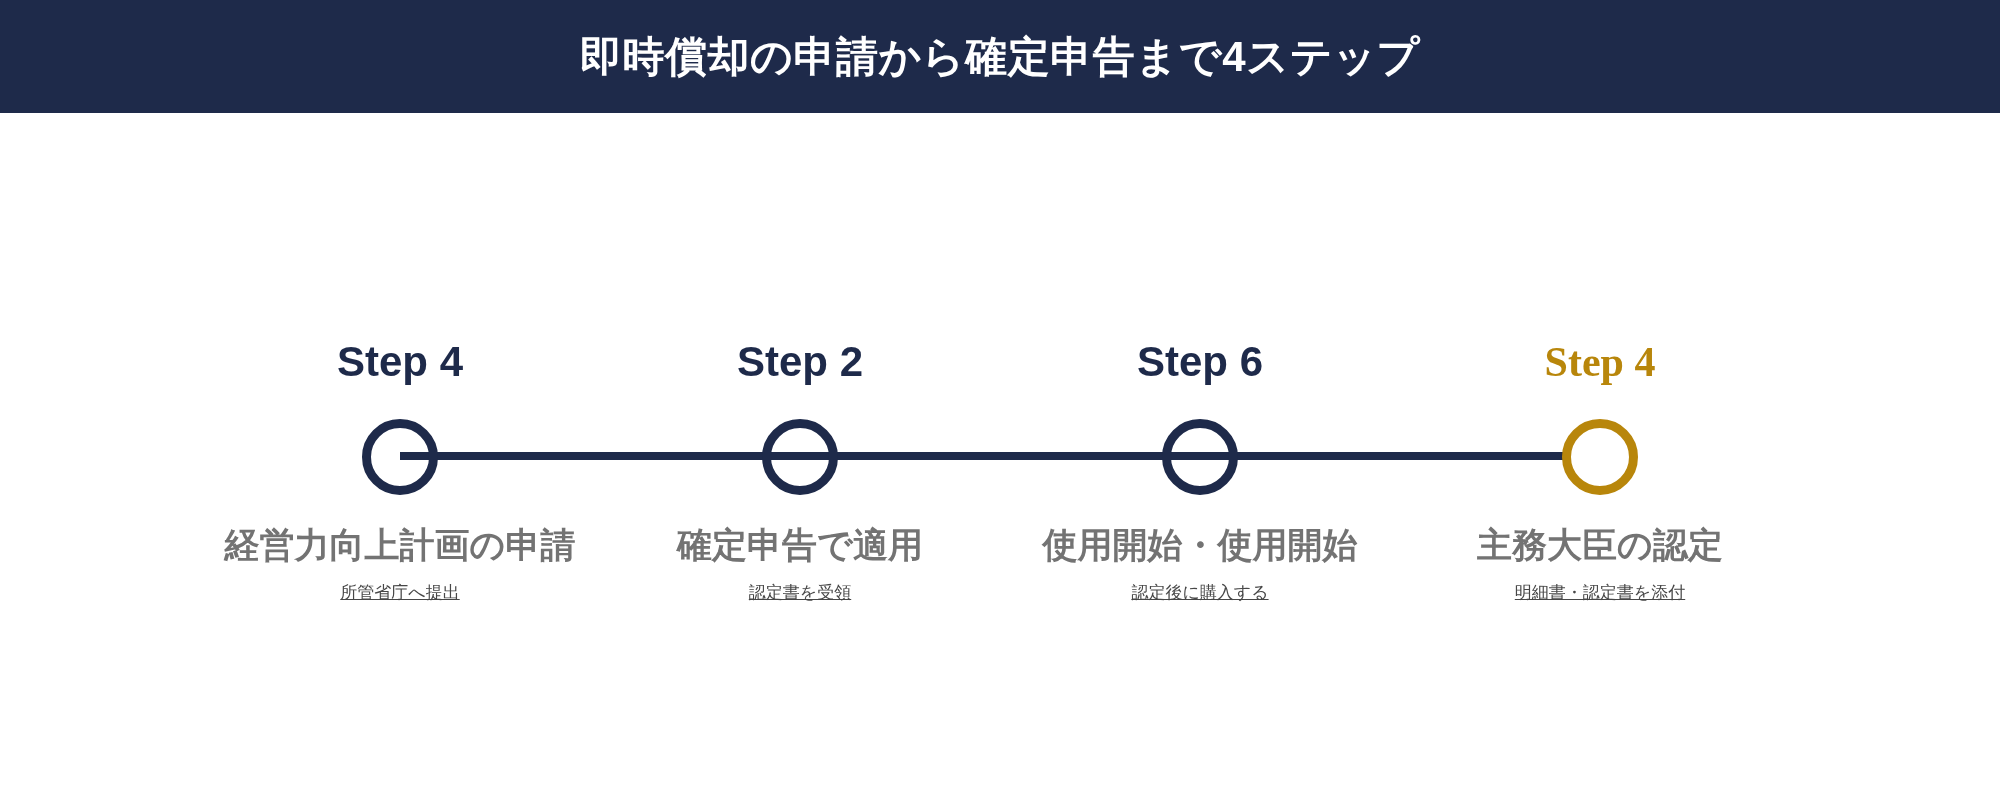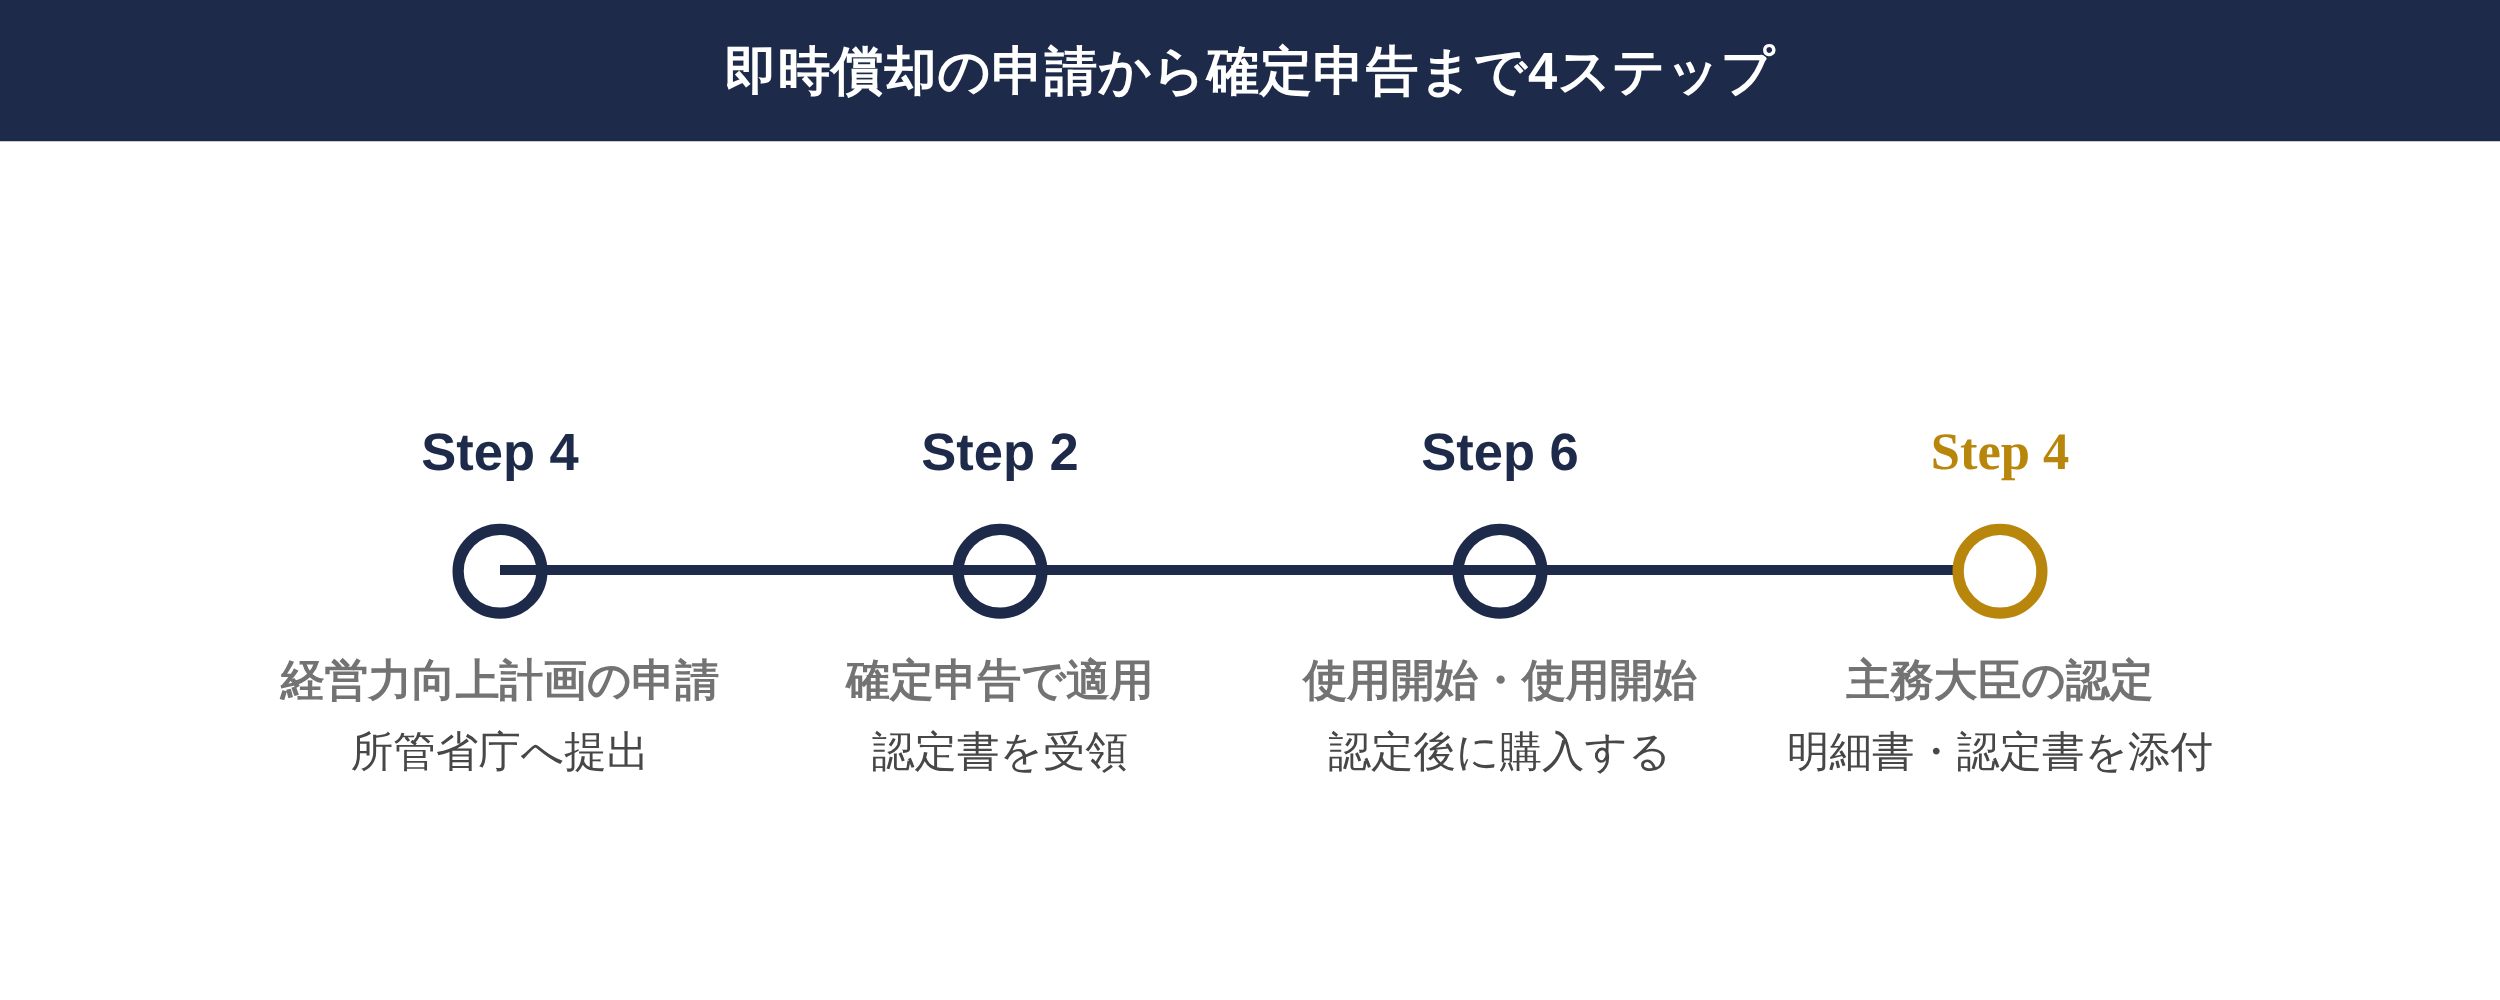--- a/index.html
+++ b/index.html
@@ -114,25 +114,26 @@
     line-height: 1.15;
     white-space: nowrap;
   }
 
   .step-desc {
     position: absolute;
     left: -40px;
     top: 470px;
     width: 440px;
     text-align: center;
-    font-size: 34px;
+    font-size: 17px;
     font-weight: normal;
     color: #474747;
     line-height: 1.15;
     white-space: nowrap;
+    text-decoration: underline;
   }
 </style>
 </head>
 <body>
 
 <div class="infographic">
 
   <div class="header-band">
     <div class="header-title">即時償却の申請から確定申告まで4ステップ</div>
   </div>

